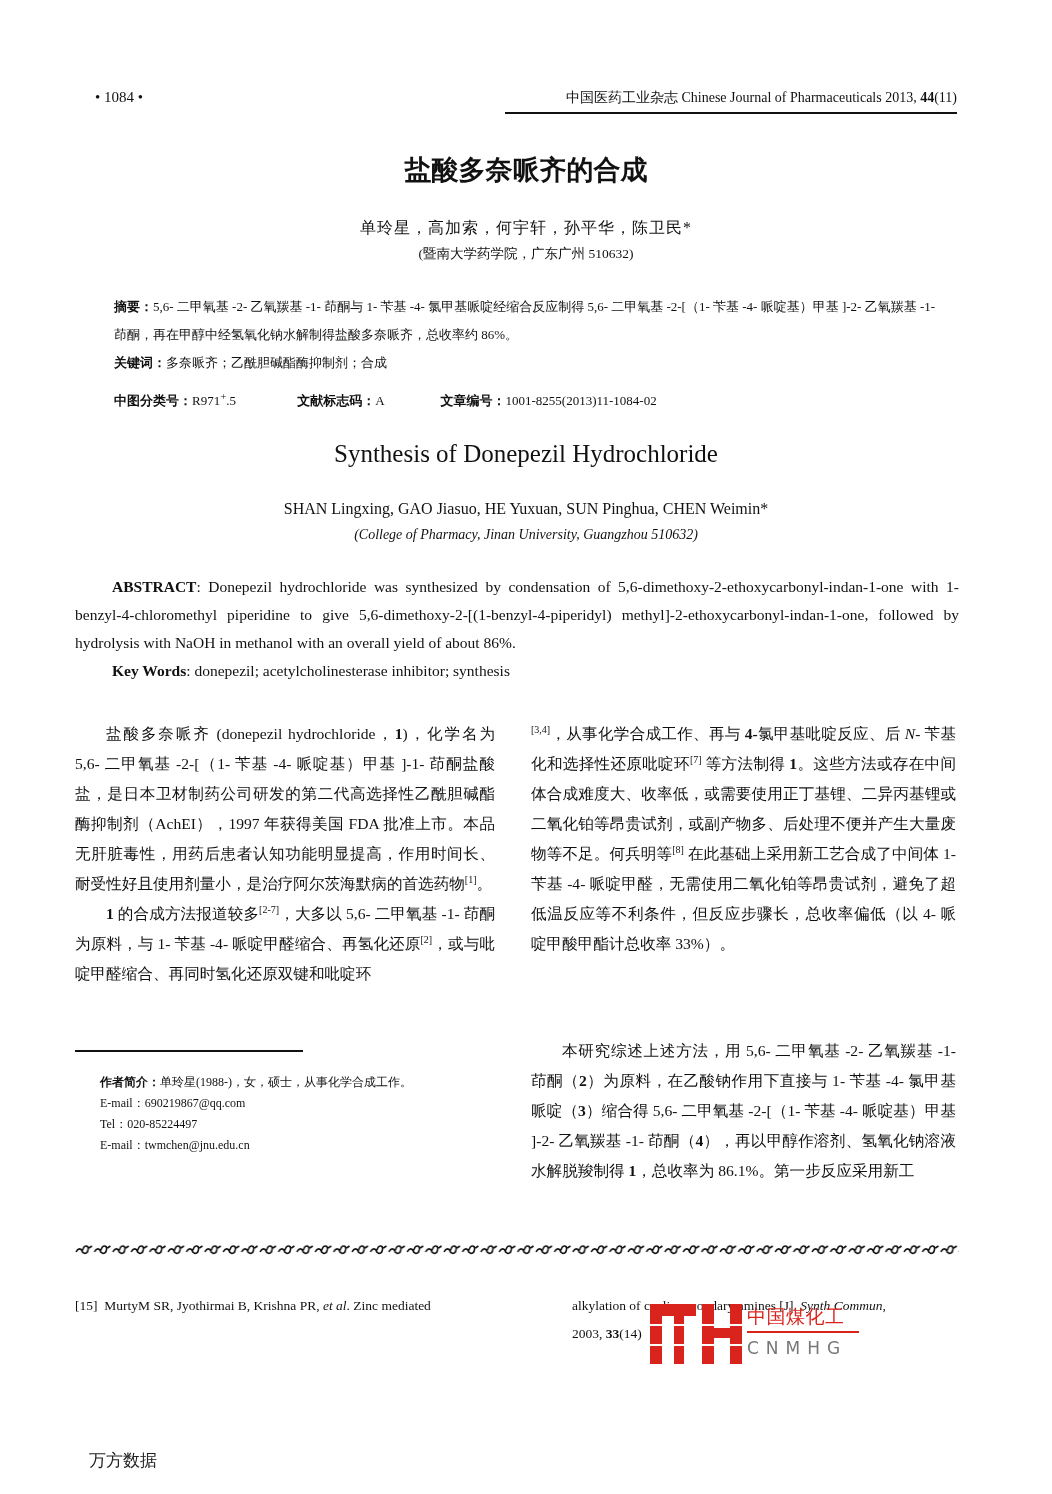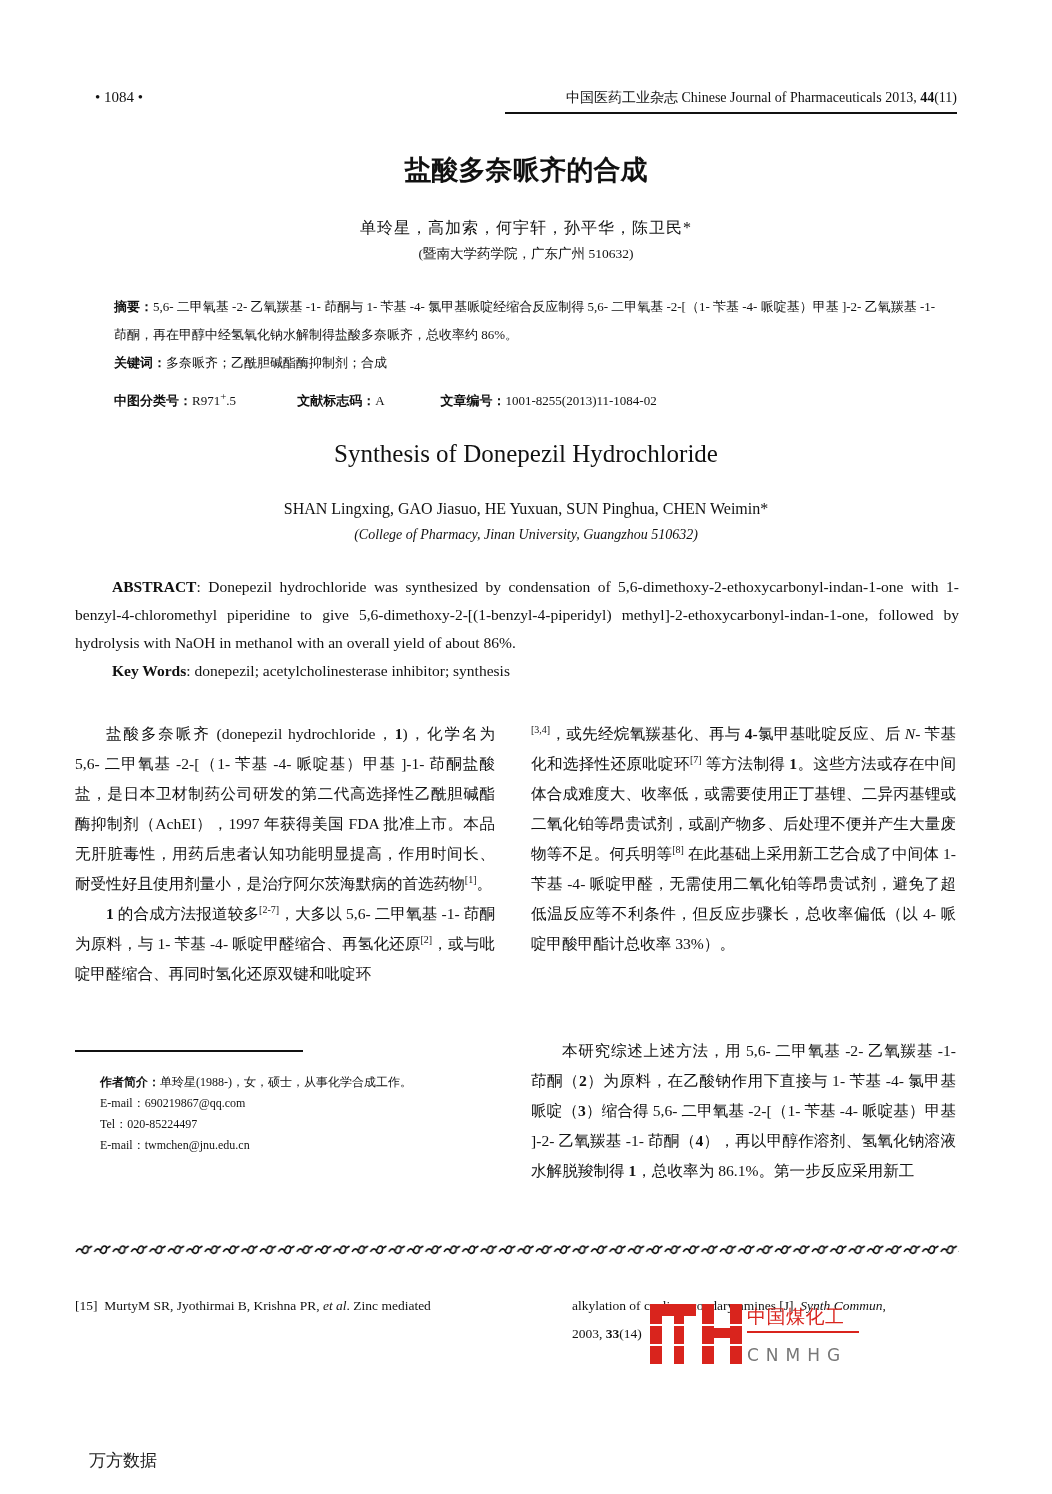--- a/index.html
+++ b/index.html
@@ -38,21 +38,21 @@
     .footnotes .lbl { font-family: "DejaVu Sans", sans-serif; font-weight: bold; }
     .ornament { left: 75px; top: 1243px; width: 884px; height: 14px; overflow: hidden; white-space: nowrap; font-size: 13px; letter-spacing: -1px; }
     .refs-left { left: 75px; width: 430px; top: 1292px; font-size: 13.5px; line-height: 28px; }
     .refs-left p { margin: 0; }
     .refs-left .cont { padding-left: 36px; }
     .refs-right { left: 572px; width: 390px; top: 1292px; font-size: 13.5px; line-height: 28px; }
     .refs-right p { margin: 0; }
     .logo { left: 650px; top: 1304px; width: 212px; height: 60px; }
     .logo-cn { position: absolute; left: 97px; top: 0px; font-family: "DejaVu Sans", sans-serif; font-size: 19px; color: #d9241d; letter-spacing: 0.5px; }
     .logo-rule { position: absolute; left: 97px; top: 27px; width: 112px; height: 2px; background: #d9241d; }
-    .logo-en { position: absolute; left: 97px; top: 34px; font-family: "DejaVu Sans", sans-serif; font-size: 17px; color: #777; letter-spacing: 7px; margin-top: 7px; }
+    .logo-en { position: absolute; left: 97px; top: 34px; font-family: "DejaVu Sans", sans-serif; font-size: 17px; color: #777; letter-spacing: 7px; }
     .watermark { left: 89px; top: 1449px; font-family: "DejaVu Sans", sans-serif; font-size: 17px; color: #222; }
   </style>
 </head>
 <body>
 
 <div class="abs page-num">• 1084 •</div>
 <div class="abs running-head">
   <span>中国医药工业杂志</span>
   <span>Chinese Journal of Pharmaceuticals 2013,</span>
   <b>44</b><span>(11)</span>
@@ -82,21 +82,21 @@
   <p class="ind"><b>ABSTRACT</b><span>: Donepezil hydrochloride was synthesized by condensation of 5,6-dimethoxy-2-ethoxycarbonyl-indan-1-one with 1-benzyl-4-chloromethyl piperidine to give 5,6-dimethoxy-2-[(1-benzyl-4-piperidyl) methyl]-2-ethoxycarbonyl-indan-1-one, followed by hydrolysis with NaOH in methanol with an overall yield of about 86%.</span></p>
   <p class="ind"><b>Key Words</b><span>: donepezil; acetylcholinesterase inhibitor; synthesis</span></p>
 </div>
 
 <div class="abs col col-left">
   <p class="ind"><span>盐酸多奈哌齐 (donepezil hydrochloride，</span><b>1</b><span>)，化学名为 5,6- 二甲氧基 -2-[（1- 苄基 -4- 哌啶基）甲基 ]-1- 茚酮盐酸盐，是日本卫材制药公司研发的第二代高选择性乙酰胆碱酯酶抑制剂（AchEI），1997 年获得美国 FDA 批准上市。本品无肝脏毒性，用药后患者认知功能明显提高，作用时间长、耐受性好且使用剂量小，是治疗阿尔茨海默病的首选药物</span><sup>[1]</sup><span>。</span></p>
   <p class="ind"><b>1</b><span> 的合成方法报道较多</span><sup>[2-7]</sup><span>，大多以 5,6- 二甲氧基 -1- 茚酮为原料，与 1- 苄基 -4- 哌啶甲醛缩合、再氢化还原</span><sup>[2]</sup><span>，或与吡啶甲醛缩合、再同时氢化还原双键和吡啶环</span></p>
 </div>
 
 <div class="abs col col-right">
-  <p><sup>[3,4]</sup><span>，或先经烷氧羰基化、再与 </span><b>4-</b><span>氯甲基吡啶反应、后 </span><i>N</i><span>- 苄基化和选择性还原吡啶环</span><sup>[7]</sup><span> 等方法制得 </span><b>1</b><span>。这些方法或存在中间体合成难度大、收率低，或需要使用正丁基锂、二异丙基锂或二氧化铂等昂贵试剂，或副产物多、后处理不便并产生大量废物等不足。何兵明等</span><sup>[8]</sup><span> 在此基础上采用新工艺合成了中间体 1- 苄基 -4- 哌啶甲醛，无需使用二氧化铂等昂贵试剂，避免了超低温反应等不利条件，但反应步骤长，总收率偏低（以 4- 哌啶甲酸甲酯计总收率 33%）。</span></p>
+  <p><sup>[3,4]</sup><span>，从事化学合成工作、再与 </span><b>4-</b><span>氯甲基吡啶反应、后 </span><i>N</i><span>- 苄基化和选择性还原吡啶环</span><sup>[7]</sup><span> 等方法制得 </span><b>1</b><span>。这些方法或存在中间体合成难度大、收率低，或需要使用正丁基锂、二异丙基锂或二氧化铂等昂贵试剂，或副产物多、后处理不便并产生大量废物等不足。何兵明等</span><sup>[8]</sup><span> 在此基础上采用新工艺合成了中间体 1- 苄基 -4- 哌啶甲醛，无需使用二氧化铂等昂贵试剂，避免了超低温反应等不利条件，但反应步骤长，总收率偏低（以 4- 哌啶甲酸甲酯计总收率 33%）。</span></p>
 </div>
 
 <div class="abs col col-right2">
   <p class="ind"><span>本研究综述上述方法，用 5,6- 二甲氧基 -2- 乙氧羰基 -1- 茚酮（</span><b>2</b><span>）为原料，在乙酸钠作用下直接与 1- 苄基 -4- 氯甲基哌啶（</span><b>3</b><span>）缩合得 5,6- 二甲氧基 -2-[（1- 苄基 -4- 哌啶基）甲基 ]-2- 乙氧羰基 -1- 茚酮（</span><b>4</b><span>），再以甲醇作溶剂、氢氧化钠溶液水解脱羧制得 </span><b>1</b><span>，总收率为 86.1%。第一步反应采用新工</span></p>
 </div>
 
 <div class="abs fn-rule"></div>
 <div class="abs footnotes">
   <p><span class="lbl">作者简介：</span><span>单玲星(1988-)，女，硕士，从事化学合成工作。</span></p>
   <p>E-mail：690219867@qq.com</p>

